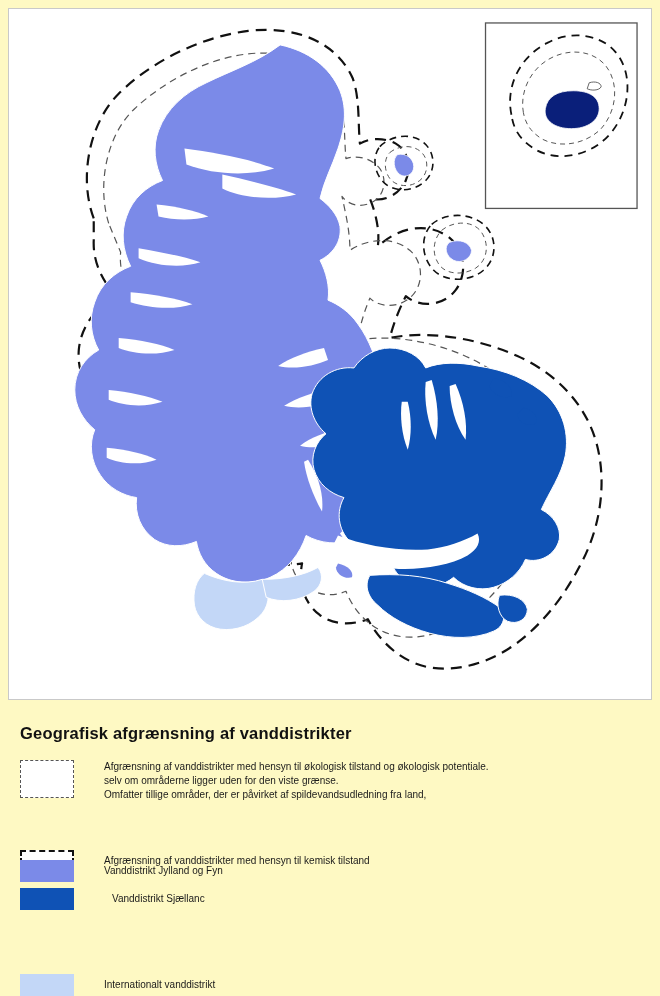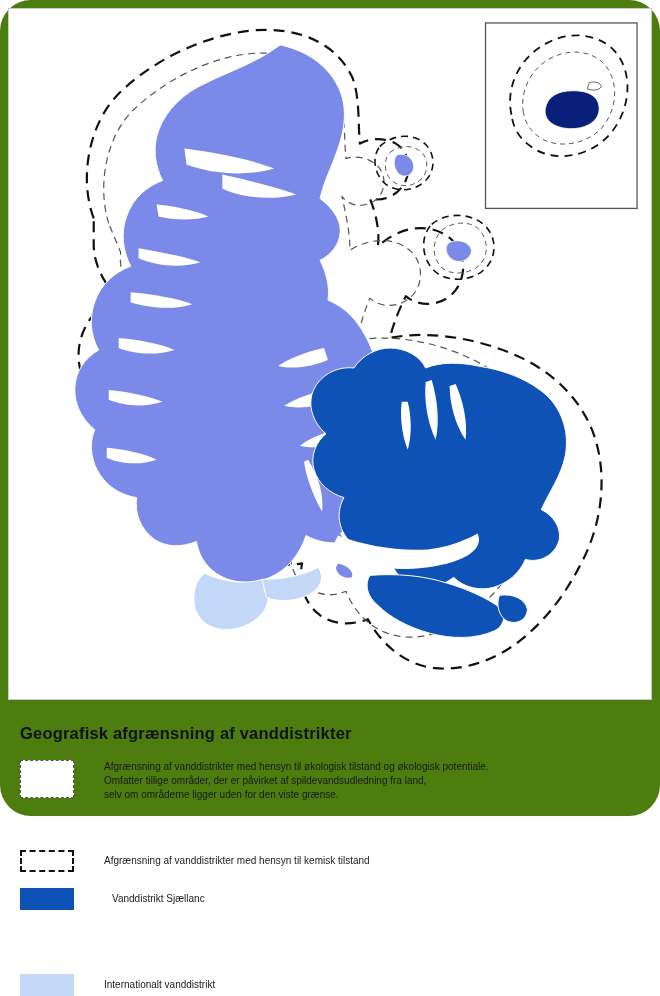--- a/index.html
+++ b/index.html
@@ -11,23 +11,22 @@
     width: 660px;
     height: 996px;
     font-family: "Liberation Sans", sans-serif;
     color: #000;
     position: relative;
     overflow: hidden;
   }
   #page {
     position: relative;
     width: 660px;
-    height: 816px;
-    background: #4d7c0f;
-    border-radius: 31px;
+    height: 996px;
+    background: #fef9c3;
   }
 
   
   .map-panel {
     position: absolute;
     left: 8px;
     top: 8px;
     width: 644px;
     height: 692px;
     border: 1px solid #c9c9c9;
@@ -333,32 +332,38 @@
   </div>
 
   <div class="legend">
 
     <div class="legend-title">Geografisk afgrænsning af vanddistrikter</div>
 
     <div class="legend-row r1">
       <div class="swatch dashed-thin"></div>
       <div class="legend-text">
         <span class="line">Afgrænsning af vanddistrikter med hensyn til økologisk tilstand og økologisk potentiale.</span>
+        <span class="line">selv om områderne ligger uden for den viste grænse.</span>
         <span class="line">Omfatter tillige områder, der er påvirket af spildevandsudledning fra land,</span>
-        <span class="line">selv om områderne ligger uden for den viste grænse.</span>
       </div>
     </div>
 
     <div class="legend-row r2">
       <div class="swatch dashed-thick"></div>
       <div class="legend-text">
         <span class="line">Afgrænsning af vanddistrikter med hensyn til kemisk tilstand</span>
       </div>
     </div>
 
+    <div class="legend-row r3">
+      <div class="swatch solid" style="background:#7b8ae8"></div>
+      <div class="legend-text">
+        <span class="line">Vanddistrikt Jylland og Fyn</span>
+      </div>
+    </div>
 
     <div class="legend-row r4">
       <div class="swatch solid" style="background:#0f52b5"></div>
       <div class="legend-text">
         <span class="line">Vanddistrikt Sjællanc</span>
       </div>
     </div>
 
 
     <div class="legend-row r6">

